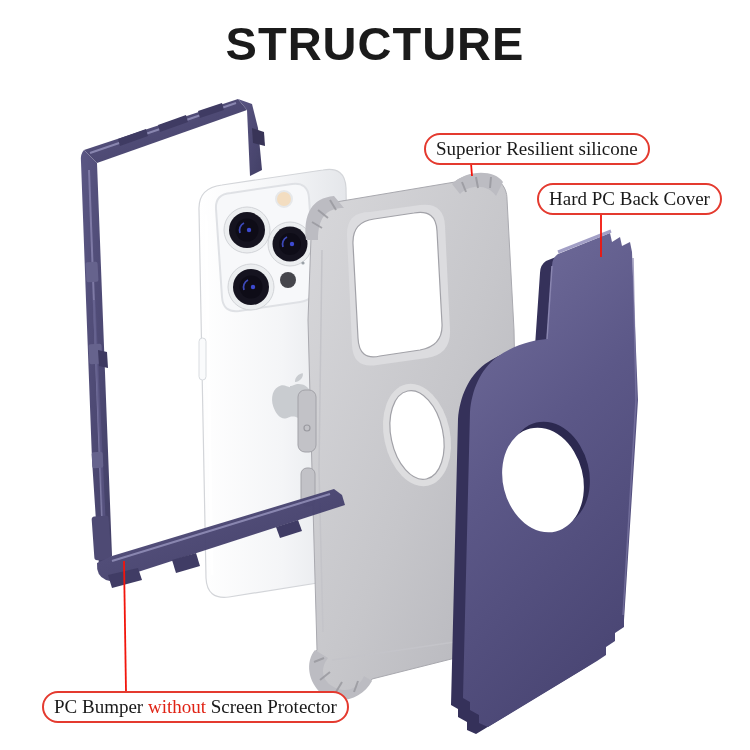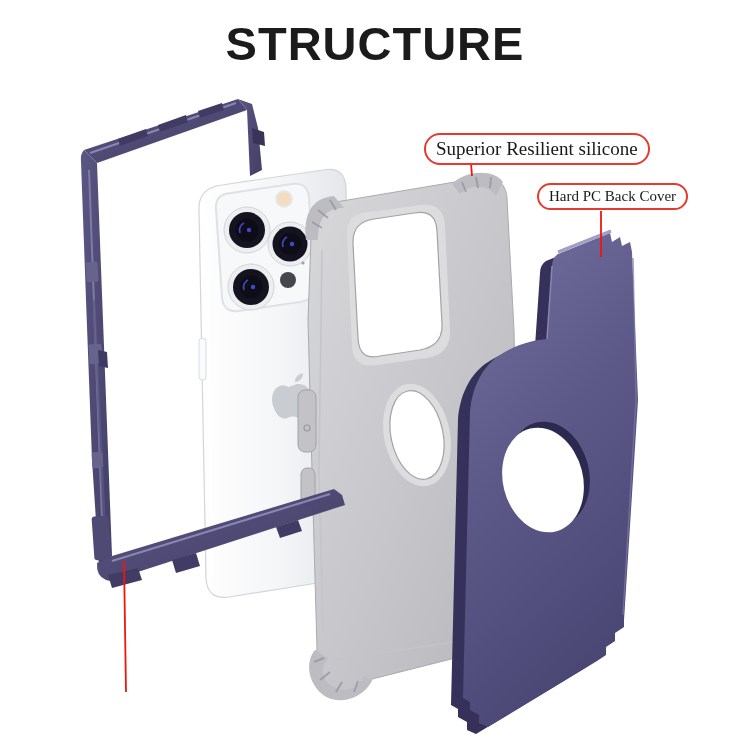--- a/index.html
+++ b/index.html
@@ -7,21 +7,21 @@
          font-family:"Liberation Sans",sans-serif;}
   #scene{position:absolute;left:0;top:0;}
   .page-title{position:absolute;left:0;top:16px;width:750px;text-align:center;
     font-family:"Liberation Sans",sans-serif;font-weight:700;font-size:47px;
     letter-spacing:1px;color:#1b1b1b;}
   .callout{position:absolute;background:#ffffff;border:2px solid #e43a2f;border-radius:16px;
     font-family:"Liberation Serif",serif;color:#191919;white-space:nowrap;
     line-height:1.25;}
   .callout .hl{color:#e02315;}
   #label-silicone{left:424px;top:105px;font-size:19px;padding:2px 10px;margin-top:28px;}
-  #label-backcover{left:537px;top:183px;font-size:15px;padding:2px 10px;}
+  #label-backcover{left:537px;top:183px;font-size:19px;padding:2px 10px;}
   #label-bumper{left:42px;top:691px;font-size:19px;padding:2px 10px;}
 </style>
 </head>
 <body>
 
 <div id="stage">
 
   <div class="page-title">STRUCTURE</div>
 
   <svg id="scene" width="750" height="750" viewBox="0 0 750 750">
@@ -196,14 +196,17 @@
   </svg>
 
   <div class="callout" id="label-silicone">
     <span>Superior Resilient silicone</span>
   </div>
 
   <div class="callout" id="label-backcover">
     <span>Hard PC Back Cover</span>
   </div>
 
+  <div class="callout" id="label-bumper">
+    <span>PC Bumper </span><span class="hl">without</span><span> Screen Protector</span>
+  </div>
 
 </div>
 
 </body></html>

